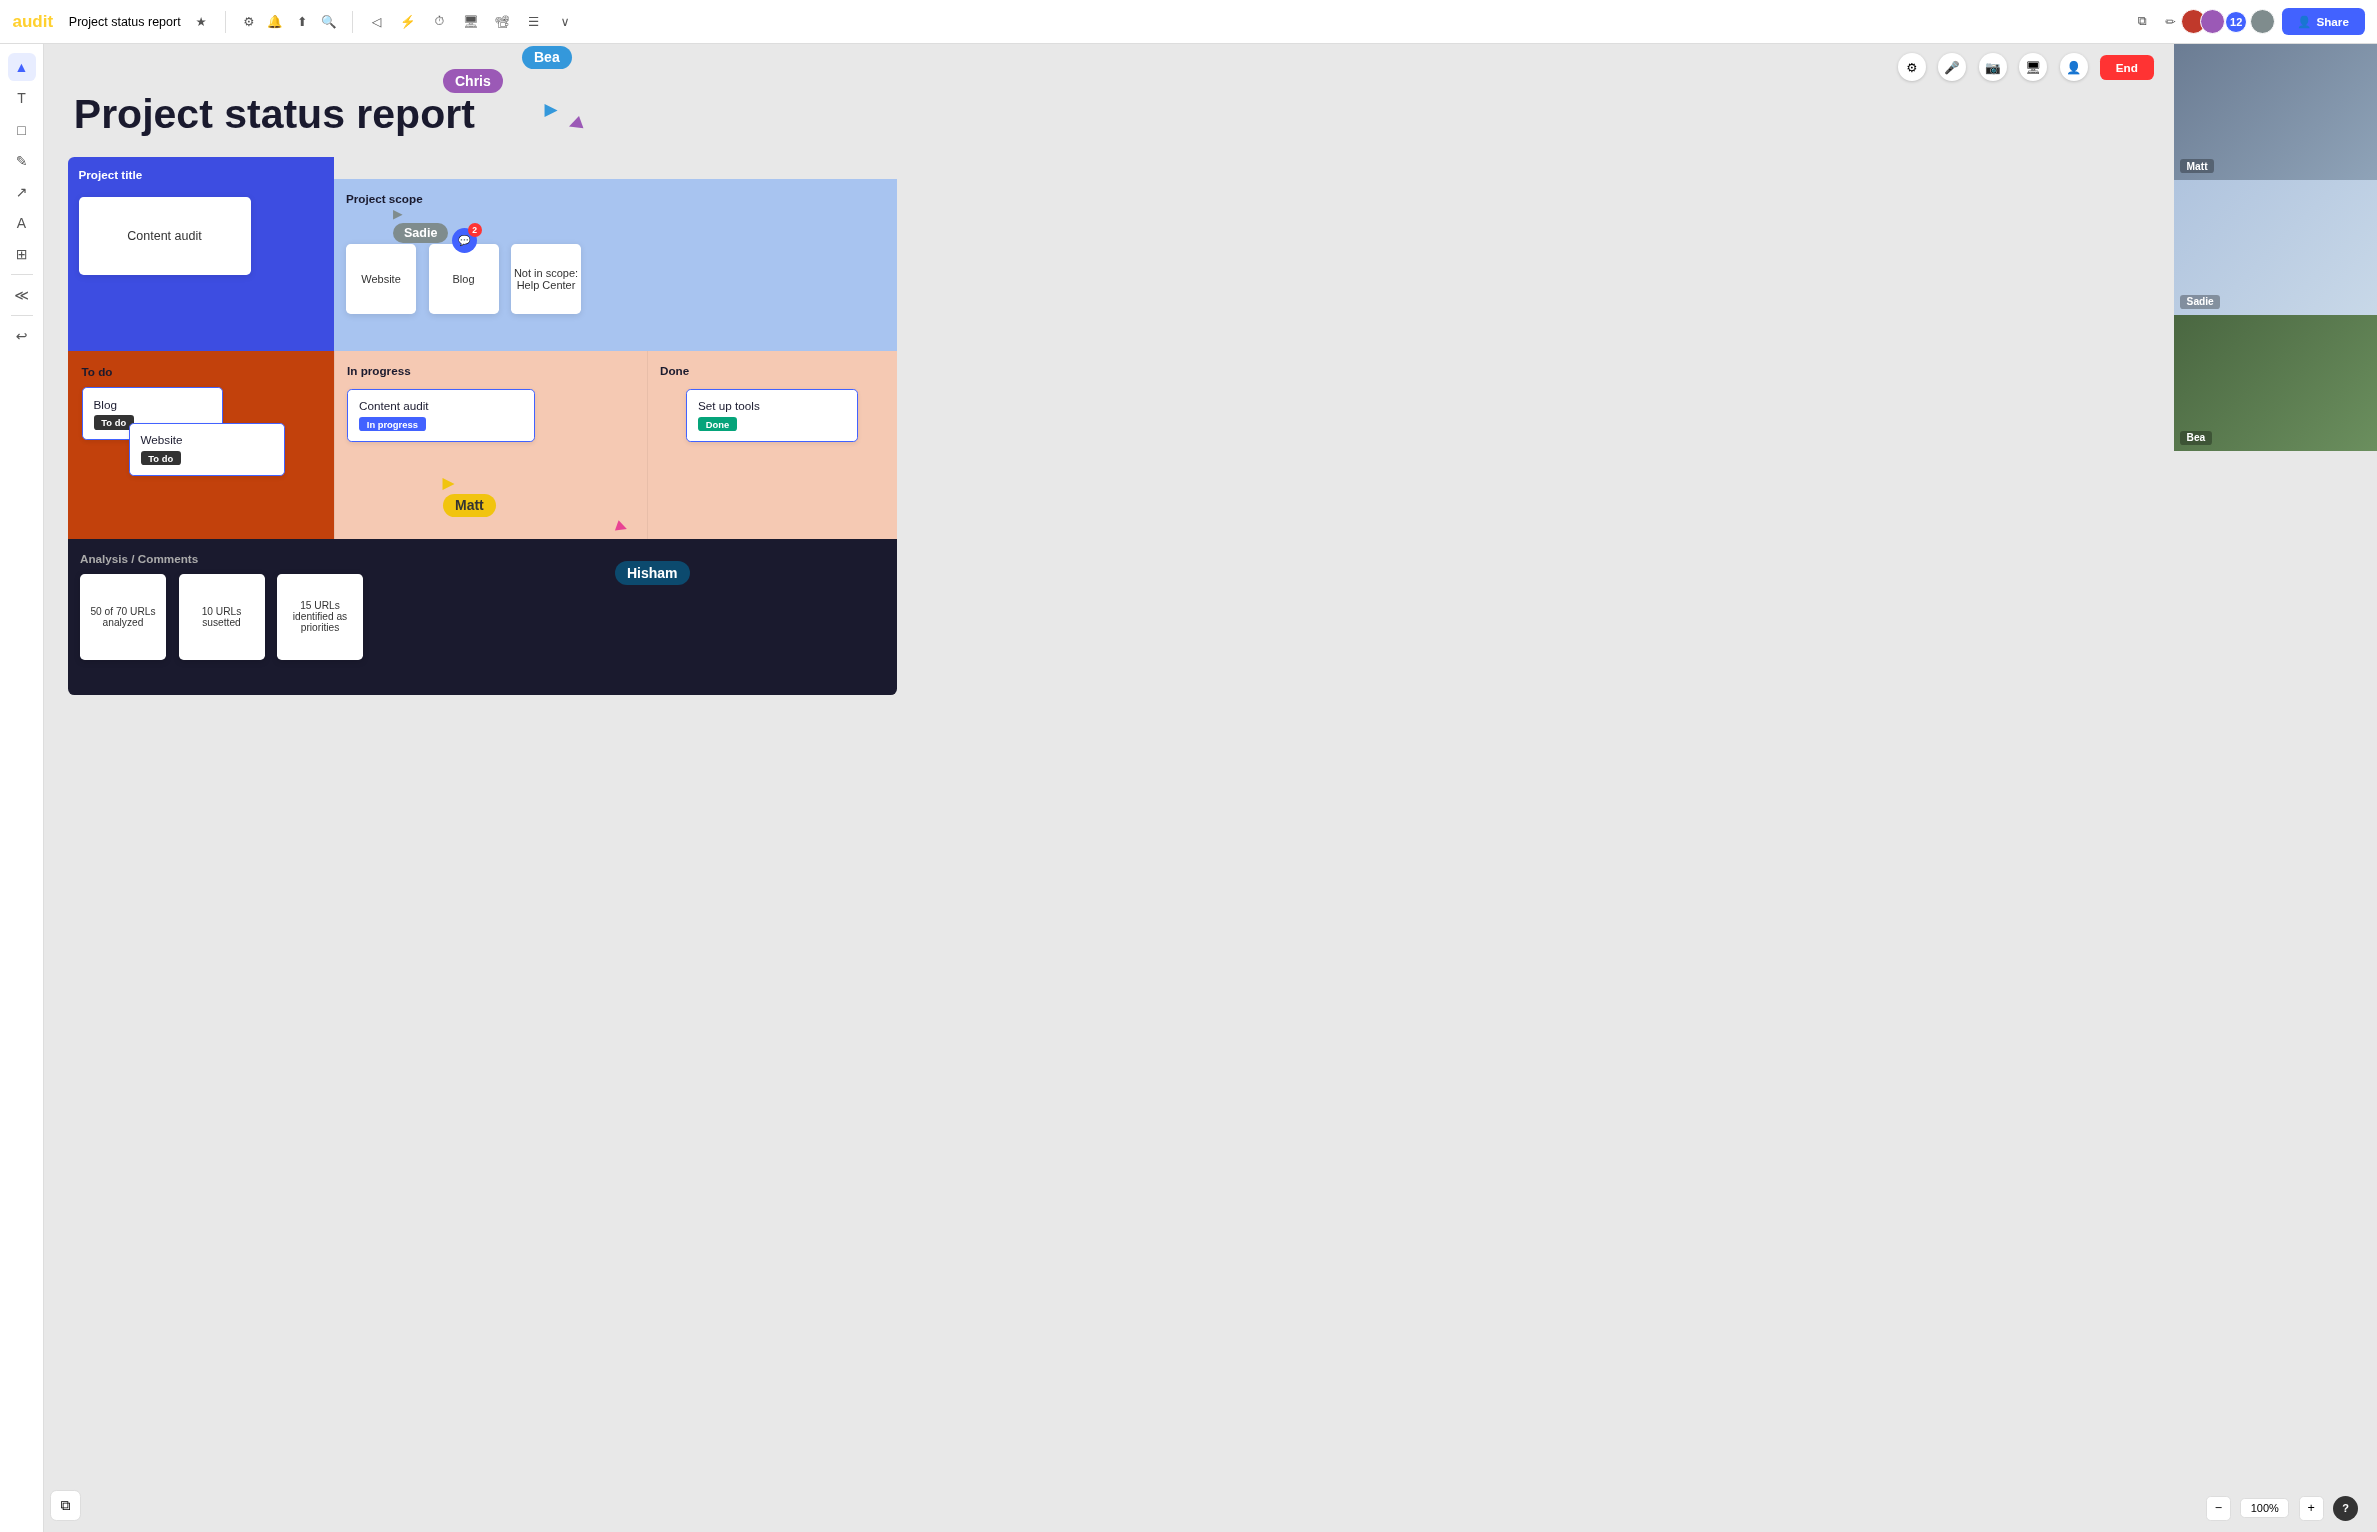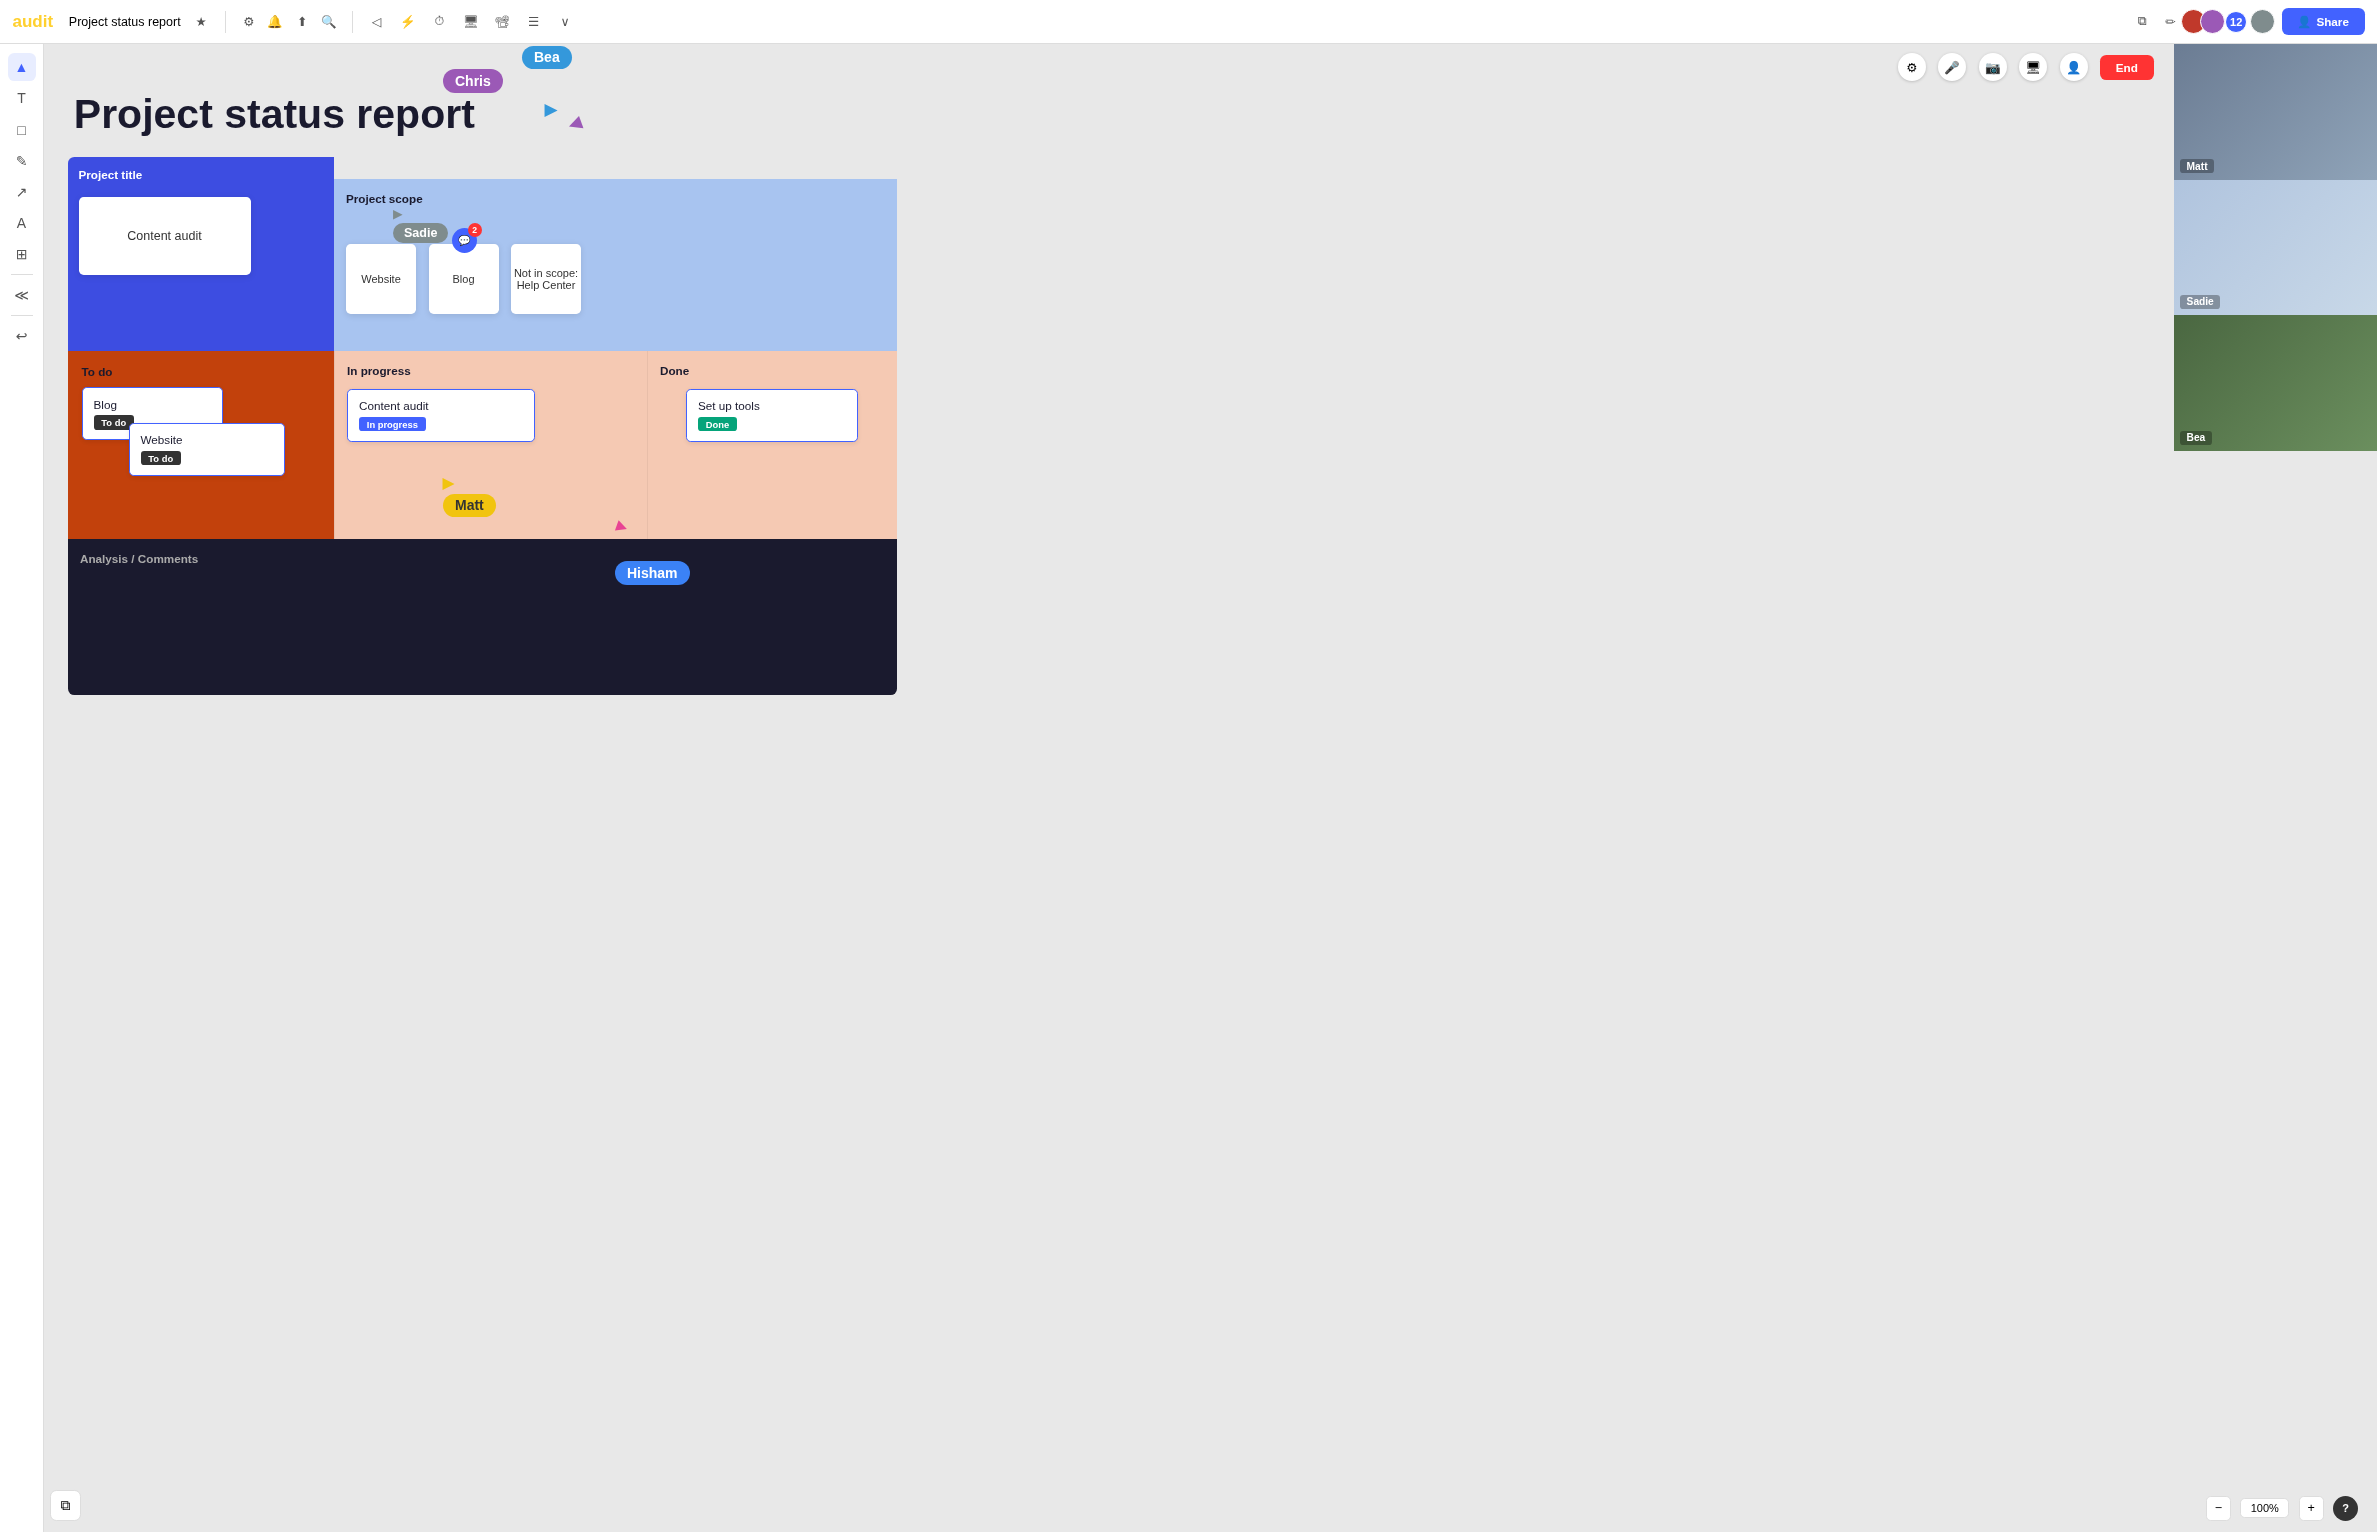--- a/index.html
+++ b/index.html
@@ -137,21 +137,21 @@
       position: absolute; display: flex; flex-direction: column; align-items: flex-start; z-index: 200;
     }
     .cursor-name {
       border-radius: 15.6px; padding: 3.9px 12.5px; font-size: 14px; font-weight: 700; color: #fff;
       white-space: nowrap; margin-top: 1.6px;
     }
     .name-chris { background: #9b59b6; }
     .name-bea { background: #3498db; }
     .name-sadie { background: #7f8c8d; }
     .name-matt { background: #f1c40f; color: #333; }
-    .name-hisham { background: #3b82f6; margin-top: 16px; }
+    .name-hisham { background: #0c4a6e; margin-top: 16px; }
 
     
     .comment-bubble {
       position: absolute; background: #4262FF; color: #fff; border-radius: 50%;
       width: 25px; height: 25px; display: flex; align-items: center; justify-content: center;
       font-size: 10.2px; font-weight: bold;
     }
     .comment-count {
       position: absolute; top: -4.7px; right: -4.7px; background: #FF3333; color: #fff;
       border-radius: 50%; width: 14px; height: 14px; font-size: 8.6px;
@@ -330,20 +330,31 @@
           <div class="kanban-card" style="margin-top:12.5px; max-width:172px;margin-left:26px;">
             <div class="kanban-card-title">Set up tools</div>
             <span class="status-badge badge-done">Done</span>
           </div>
         </div>
       </div>
 
       <div class="board-row">
         <div class="board-cell-analysis" style="width:100%;">
           <div class="cell-header" style="color:#aaa;">Analysis / Comments</div>
+          <div class="analysis-cards">
+            <div class="analysis-card">
+              <span>50 of 70 URLs analyzed</span>
+            </div>
+            <div class="analysis-card">
+              <span>10 URLs susetted</span>
+            </div>
+            <div class="analysis-card">
+              <span>15 URLs identified as priorities</span>
+            </div>
+          </div>
 
           <div style="position:absolute; left:375px; top:383px; z-index:200;">
             <div style="color:#f1c40f; font-size:15.6px; transform:rotate(0deg);">▶</div>
             <div class="cursor-name name-matt" style="font-size:14px;">Matt</div>
           </div>
 
           <div style="position:absolute; left:547px; top:438px; z-index:200;">
             <div style="color:#e84393; font-size:14px; transform:rotate(20deg);">▶</div>
             <div class="cursor-name name-hisham" style="font-size:14px;">Hisham</div>
           </div>

